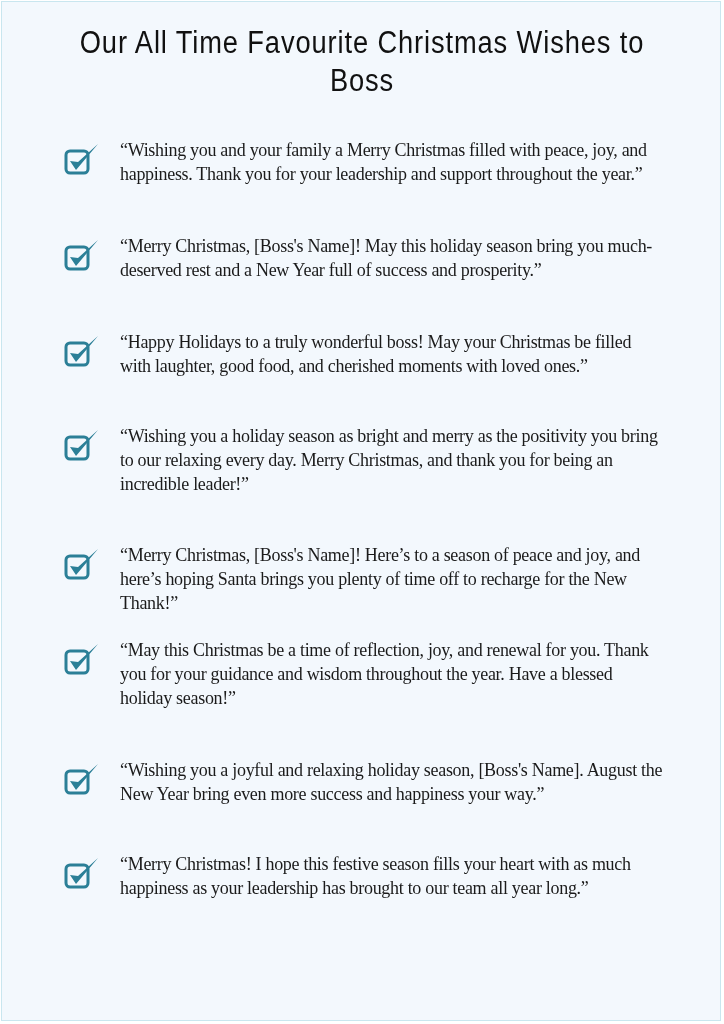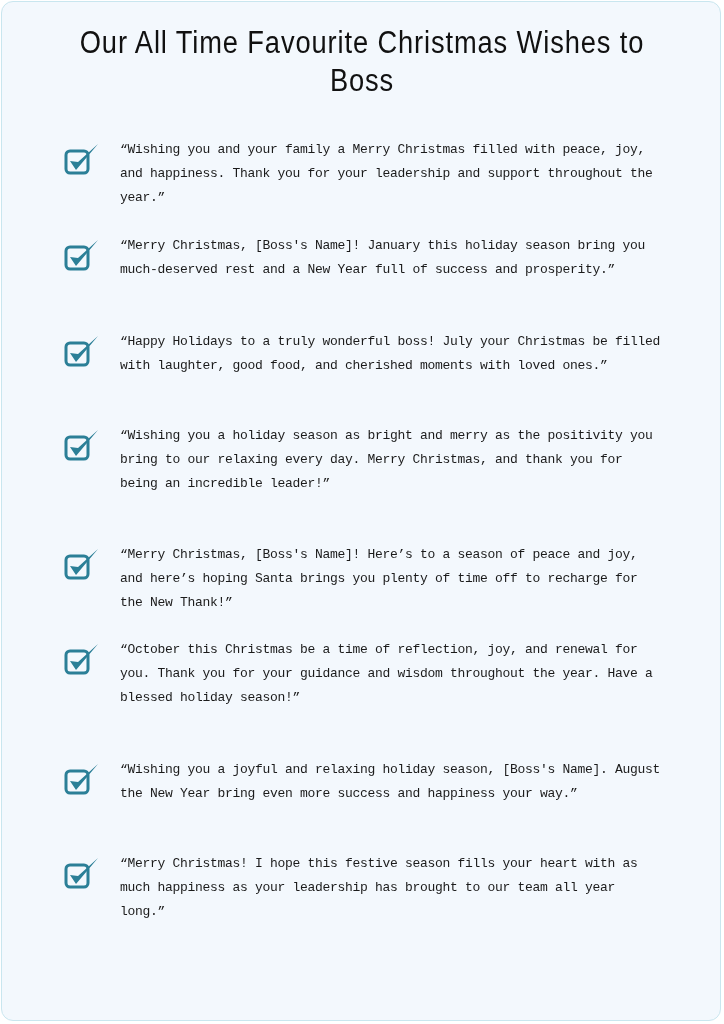--- a/index.html
+++ b/index.html
@@ -2,36 +2,36 @@
 <html><head>
   <meta charset="utf-8">
   <style>
     html, body { margin: 0; padding: 0; }
     body {
       width: 724px; height: 1024px; background: #ffffff; overflow: hidden;
       font-family: "DejaVu Sans", sans-serif;
     }
     .card {
       position: absolute; left: 1px; top: 1px; width: 720px; height: 1020px;
-      background: #f3f8fd; border: 1px solid #c9e6ef; border-radius: 12px;
+      background: #f3f8fd; border: 1px solid #c9e6ef; border-radius: 0;
       box-sizing: border-box;
     }
     .title {
       position: absolute; left: 0; top: 22px; width: 720px; text-align: center;
       font-family: "Liberation Sans", sans-serif; font-size: 31px; line-height: 38px;
       color: #111; letter-spacing: 1px; transform: scaleX(0.88); transform-origin: center;
     }
     .list { position: absolute; left: 62px; top: 136px; width: 600px; }
     .item { position: absolute; left: 0; width: 600px; }
     .check {
       position: absolute; left: 0; top: 4px; width: 38px; height: 34px;
     }
     .text {
       position: absolute; left: 56px; top: 0; width: 545px;
-      font-family: Liberation Mono, monospace; font-size: 13px; line-height: 24px;
+      font-family: Liberation Serif, serif; font-size: 18px; line-height: 24px;
       color: #1b1b1b; letter-spacing: -0.3px;
     }
   </style>
 </head>
 <body>
 
 <div class="card">
   <div class="title">Our All Time Favourite Christmas Wishes to Boss</div>
 
   <div class="list">
@@ -40,49 +40,49 @@
           <rect x="2" y="9" width="22" height="22" rx="4" fill="none" stroke="#2b7f97" stroke-width="3"></rect>
           <path d="M6 19 L12 28 L34 2 L14 20 Z" fill="#2b7f97"></path>
         </svg>
       <div class="text">“Wishing you and your family a Merry Christmas filled with peace, joy, and happiness. Thank you for your leadership and support throughout the year.”</div>
     </div>
     <div class="item" style="top:96px">
       <svg class="check" viewBox="0 0 38 34">
           <rect x="2" y="9" width="22" height="22" rx="4" fill="none" stroke="#2b7f97" stroke-width="3"></rect>
           <path d="M6 19 L12 28 L34 2 L14 20 Z" fill="#2b7f97"></path>
         </svg>
-      <div class="text">“Merry Christmas, [Boss's Name]! January this holiday season bring you much-deserved rest and a New Year full of success and prosperity.”</div>
+      <div class="text">“Merry Christmas, [Boss's Name]! May this holiday season bring you much-deserved rest and a New Year full of success and prosperity.”</div>
     </div>
     <div class="item" style="top:192px">
       <svg class="check" viewBox="0 0 38 34">
           <rect x="2" y="9" width="22" height="22" rx="4" fill="none" stroke="#2b7f97" stroke-width="3"></rect>
           <path d="M6 19 L12 28 L34 2 L14 20 Z" fill="#2b7f97"></path>
         </svg>
-      <div class="text">“Happy Holidays to a truly wonderful boss! July your Christmas be filled with laughter, good food, and cherished moments with loved ones.”</div>
+      <div class="text">“Happy Holidays to a truly wonderful boss! May your Christmas be filled with laughter, good food, and cherished moments with loved ones.”</div>
     </div>
     <div class="item" style="top:286px">
       <svg class="check" viewBox="0 0 38 34">
           <rect x="2" y="9" width="22" height="22" rx="4" fill="none" stroke="#2b7f97" stroke-width="3"></rect>
           <path d="M6 19 L12 28 L34 2 L14 20 Z" fill="#2b7f97"></path>
         </svg>
       <div class="text">“Wishing you a holiday season as bright and merry as the positivity you bring to our relaxing every day. Merry Christmas, and thank you for being an incredible leader!”</div>
     </div>
     <div class="item" style="top:405px">
       <svg class="check" viewBox="0 0 38 34">
           <rect x="2" y="9" width="22" height="22" rx="4" fill="none" stroke="#2b7f97" stroke-width="3"></rect>
           <path d="M6 19 L12 28 L34 2 L14 20 Z" fill="#2b7f97"></path>
         </svg>
       <div class="text">“Merry Christmas, [Boss's Name]! Here’s to a season of peace and joy, and here’s hoping Santa brings you plenty of time off to recharge for the New Thank!”</div>
     </div>
     <div class="item" style="top:500px">
       <svg class="check" viewBox="0 0 38 34">
           <rect x="2" y="9" width="22" height="22" rx="4" fill="none" stroke="#2b7f97" stroke-width="3"></rect>
           <path d="M6 19 L12 28 L34 2 L14 20 Z" fill="#2b7f97"></path>
         </svg>
-      <div class="text">“October this Christmas be a time of reflection, joy, and renewal for you. Thank you for your guidance and wisdom throughout the year. Have a blessed holiday season!”</div>
+      <div class="text">“May this Christmas be a time of reflection, joy, and renewal for you. Thank you for your guidance and wisdom throughout the year. Have a blessed holiday season!”</div>
     </div>
     <div class="item" style="top:620px">
       <svg class="check" viewBox="0 0 38 34">
           <rect x="2" y="9" width="22" height="22" rx="4" fill="none" stroke="#2b7f97" stroke-width="3"></rect>
           <path d="M6 19 L12 28 L34 2 L14 20 Z" fill="#2b7f97"></path>
         </svg>
       <div class="text">“Wishing you a joyful and relaxing holiday season, [Boss's Name]. August the New Year bring even more success and happiness your way.”</div>
     </div>
     <div class="item" style="top:714px">
       <svg class="check" viewBox="0 0 38 34">

